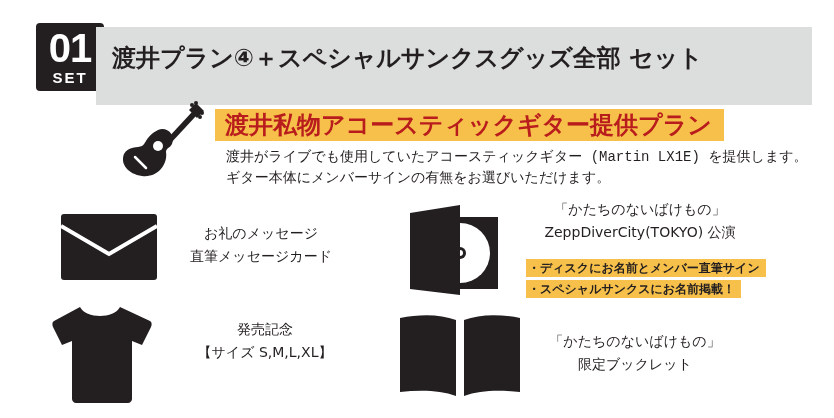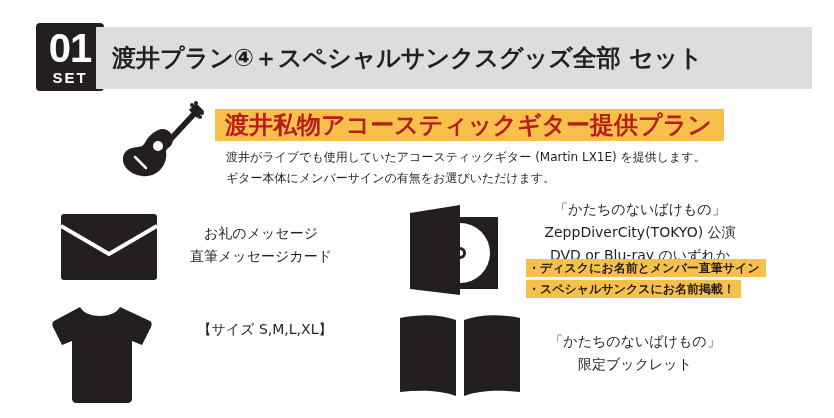--- a/index.html
+++ b/index.html
@@ -7,36 +7,36 @@
   body { position: relative; font-family: "DejaVu Sans", "Liberation Sans", sans-serif; color: #222222; }
 
   .set-badge {
     position: absolute; left: 21px; top: 23px; width: 68px; height: 68px;
     background: #231f20; border-radius: 4px; color: #ffffff; text-align: center; margin-left: 15px;
   }
   .set-badge .num { position: absolute; left: 0; right: 0; top: 4px; font-size: 40px; font-weight: bold; line-height: 42px; letter-spacing: -1px; font-family: "Liberation Sans", sans-serif; }
   .set-badge .lbl { position: absolute; left: 0; right: 0; top: 47px; font-size: 15px; font-weight: bold; letter-spacing: 2px; line-height: 16px; font-family: "Liberation Sans", sans-serif; }
 
   .title-bar {
-    position: absolute; left: 96px; top: 27px; width: 716px; height: 62px;
+    position: absolute; left: 96px; top: 27px; width: 716px; height: 78px;
     background: #dcdddd;
   }
   .title-bar .title {
     position: absolute; left: 16px; top: 15px; font-size: 24px; font-weight: bold; color: #231f20; white-space: nowrap; line-height: 32px;
   }
 
   .icon { position: absolute; }
 
   .plan-heading {
     position: absolute; left: 215px; top: 109px; height: 32px;
     background: #f7c04a; padding: 0 12px 0 10px;
     font-size: 24px; font-weight: bold; color: #b91c1c; line-height: 32px; white-space: nowrap;
   }
   .plan-desc {
-    position: absolute; left: 226px; top: 147px; font-size: 12px; line-height: 21px; color: #231f20; white-space: nowrap;
+    position: absolute; left: 226px; top: 147px; font-size: 14px; line-height: 21px; color: #231f20; white-space: nowrap; font-family: Liberation Mono, monospace;
   }
 
   .item-text { position: absolute; text-align: center; color: #231f20; white-space: nowrap; }
   .item-text div { display: block; text-align: center; }
   .item-text.large { font-size: 14px; line-height: 23px; }
 
   .highlight-list { position: absolute; left: 526px; top: 259px; }
   .highlight-list .hl {
     display: block; width: fit-content; background: #f7c04a; font-size: 12px; font-weight: bold;
     line-height: 18px; height: 18px; padding: 0 6px 0 2px; margin-bottom: 3px; color: #231f20; white-space: nowrap;
@@ -88,31 +88,31 @@
 <svg class="icon" style="left:410px; top:205px;" width="90" height="90" viewBox="0 0 90 90">
   <rect x="22" y="12" width="66" height="72" fill="#231f20"></rect>
   <circle cx="50" cy="48" r="30" fill="#ffffff"></circle>
   <circle cx="50" cy="48" r="6" fill="#231f20"></circle>
   <circle cx="50" cy="48" r="3" fill="#ffffff"></circle>
   <path d="M0 8 L50 0 L50 90 L0 84 Z" fill="#231f20"></path>
 </svg>
 <div class="item-text large" style="left:520px; top:198px; width:240px;">
   <div>「かたちのないばけもの」</div>
   <div>ZeppDiverCity(TOKYO) 公演</div>
-  <div>DVD or Blu-ray のいずれか</div>
 </div>
 <div class="highlight-list">
   <span class="hl">・ディスクにお名前とメンバー直筆サイン</span>
   <span class="hl">・スペシャルサンクスにお名前掲載！</span>
 </div>
 
 <svg class="icon" style="left:52px; top:307px;" width="100" height="96" viewBox="0 0 100 96">
   <path d="M28 0 C34 12 62 12 68 0 L98 14 C100 15 100 18 99 20 L90 38 L80 34 L80 92 C80 94 78 96 76 96 L24 96 C22 96 20 94 20 92 L20 34 L10 38 L1 20 C0 18 0 15 2 14 Z" fill="#231f20"></path>
 </svg>
 <div class="item-text large" style="left:175px; top:318px; width:180px;">
+  <div>発売記念</div>
   <div>【サイズ S,M,L,XL】</div>
 </div>
 
 <svg class="icon" style="left:400px; top:314px;" width="120" height="82" viewBox="0 0 120 82">
   <path d="M0 4 C20 0 40 0 56 6 L56 82 C40 76 20 76 0 78 Z" fill="#231f20"></path>
   <path d="M64 6 C80 0 100 0 120 4 L120 78 C100 76 80 76 64 82 Z" fill="#231f20"></path>
 </svg>
 <div class="item-text large" style="left:530px; top:330px; width:210px;">
   <div>「かたちのないばけもの」</div>
   <div>限定ブックレット</div>

